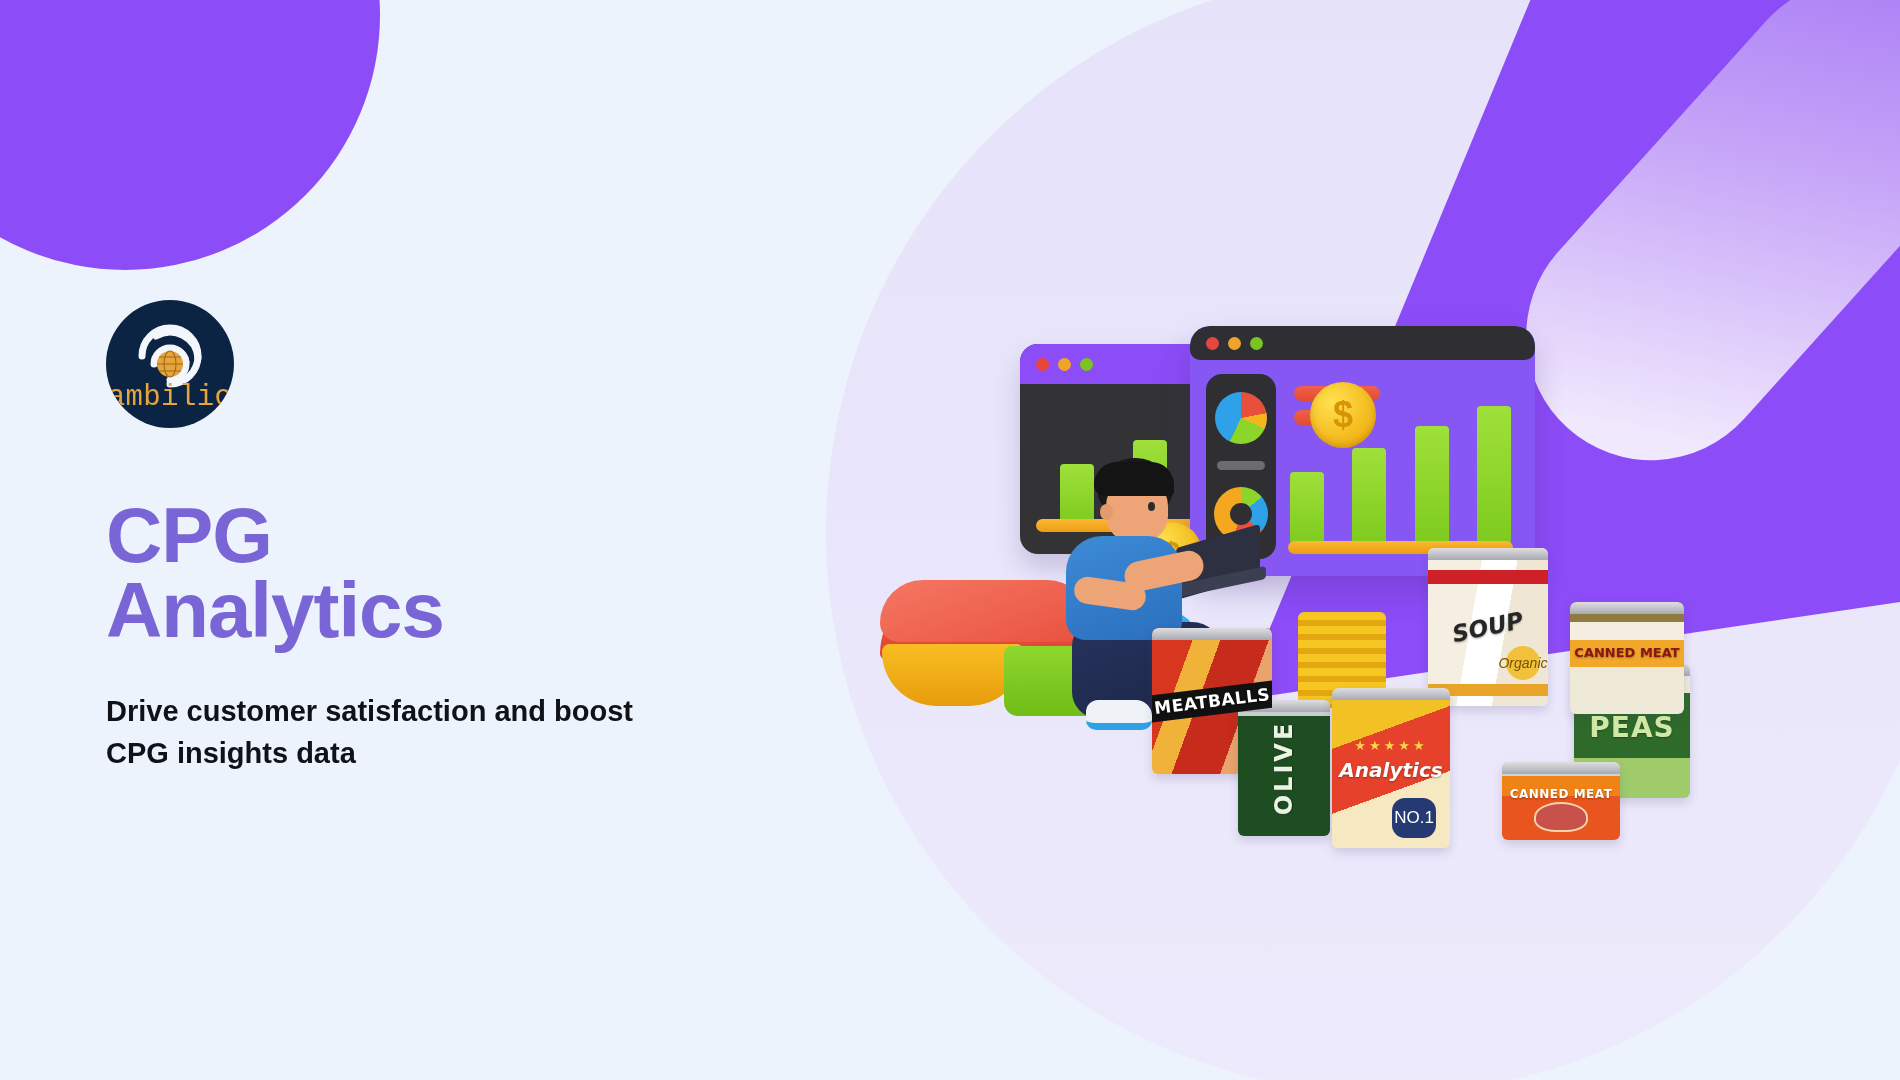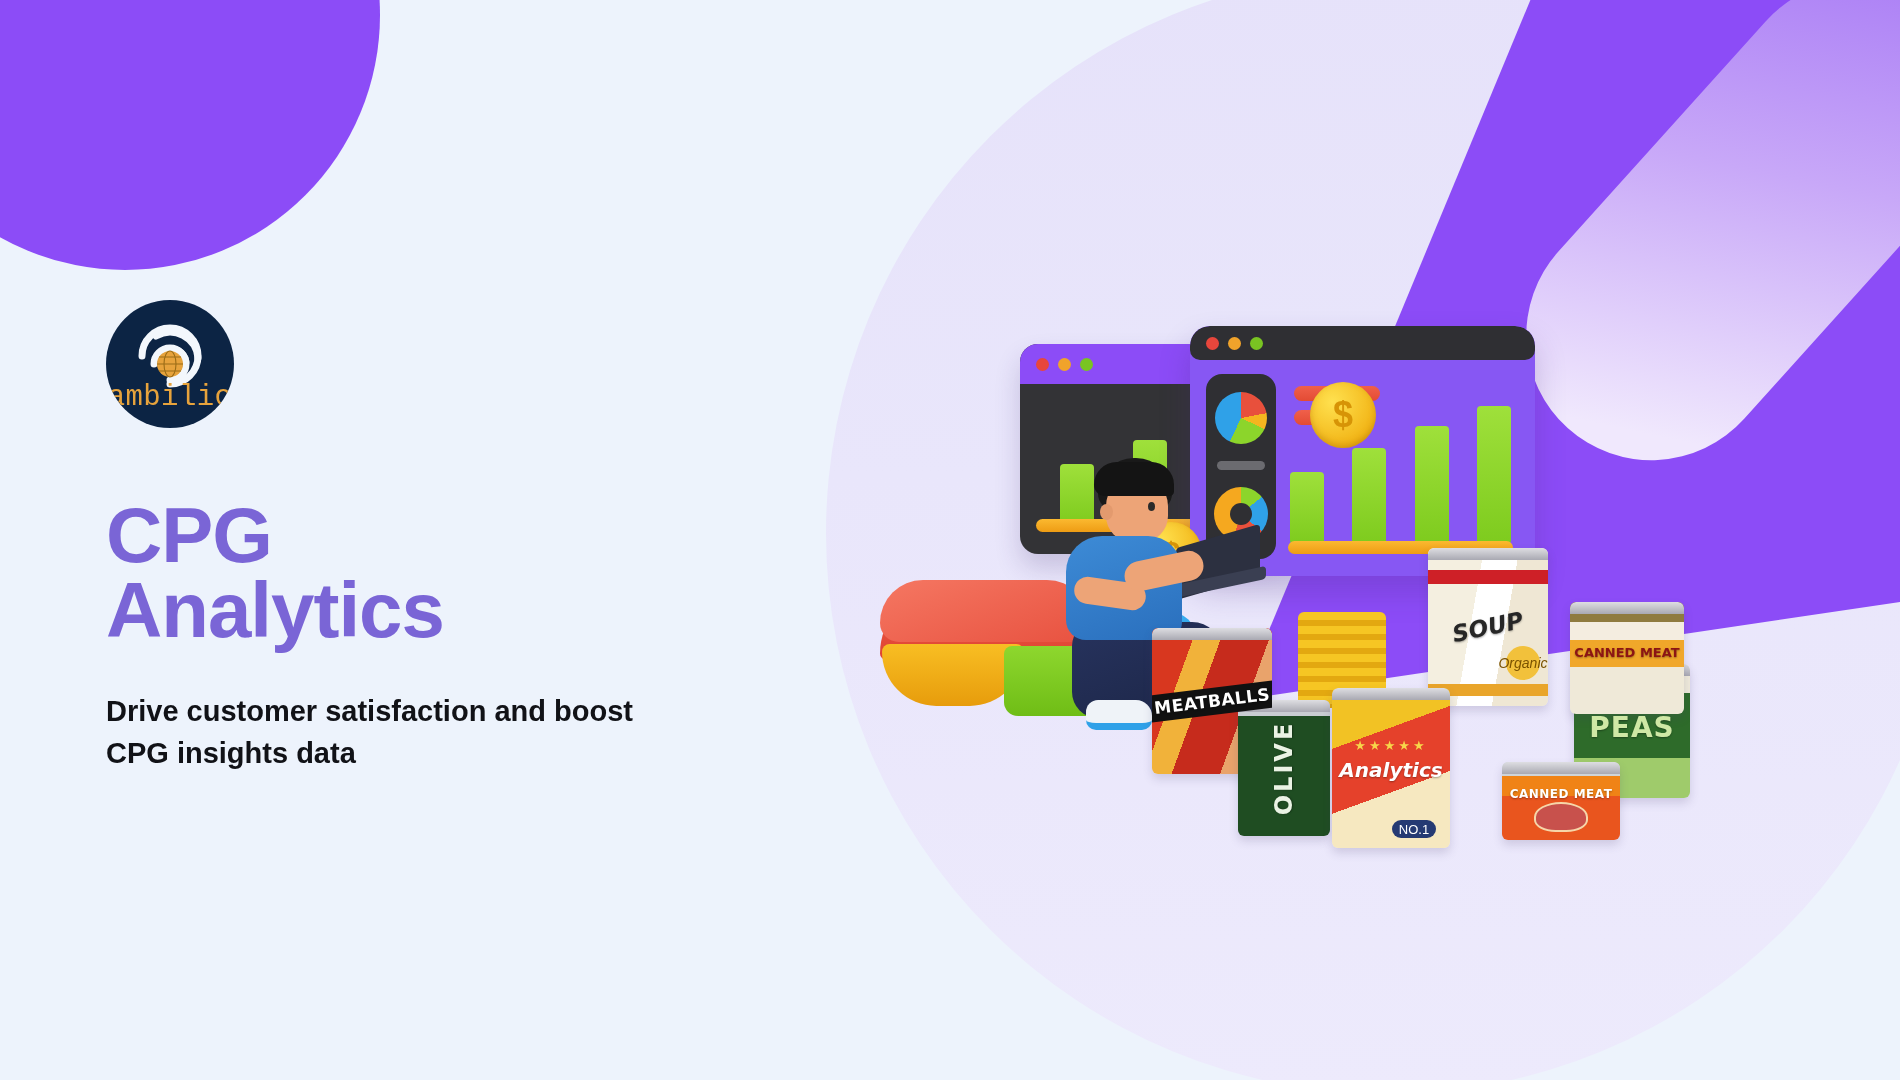--- a/index.html
+++ b/index.html
@@ -216,22 +216,22 @@
 
   .can-olive{ left:48px; top:140px; width:92px; height:136px;
         background:linear-gradient(180deg,#C9CDD2 0 12%,#1F4D22 12% 100%); }
   .can-olive .lbl{ font-size:24px; letter-spacing:3px; transform:rotate(-90deg); color:#EAF3E4; }
 
   .can-spaghetti{ left:142px; top:128px; width:118px; height:160px;
         background:linear-gradient(160deg,#F2C224 0 30%,#E5412B 30% 62%,#F6E8C0 62% 100%); }
   .can-spaghetti .stars{ position:absolute; top:50px; left:0; right:0; text-align:center;
                          color:#F7D64A; font-size:13px; letter-spacing:3px; z-index:3; }
   .can-spaghetti .lbl{ font-size:20px; font-style:italic; position:absolute; top:72px; }
-  .can-spaghetti .no1{ position:absolute; bottom:10px; right:14px; width:44px;height:18px;
-                       border-radius:13px; background:#253A73; color:#fff; font-size:13px;
+  .can-spaghetti .no1{ position:absolute; bottom:10px; right:14px; width:44px;height:40px;
+                       border-radius:13px; background:#253A73; color:#fff; font-size:17px;
                        display:flex;align-items:center;justify-content:center; z-index:3; }
 
   .can-ham{ left:222px; top:118px; width:142px; height:106px;
             background:linear-gradient(180deg,#E02A24 0 26%,#F5C12B 26% 38%,#E8DCC8 38% 100%); }
   .can-ham .lbl{ font-size:30px; letter-spacing:2px; background:#1D3C87; padding:3px 16px; }
 
   .can-meat-round{ left:312px; top:202px; width:118px; height:78px;
         background:linear-gradient(180deg,#CFD4D8 0 18%,#F08316 18% 44%,#E9551E 44% 100%); }
   .can-meat-round .lbl{ font-size:12px; position:absolute; top:26px; letter-spacing:.5px; }
   .can-meat-round .ham{ position:absolute; bottom:8px; left:32px; width:54px;height:30px;

